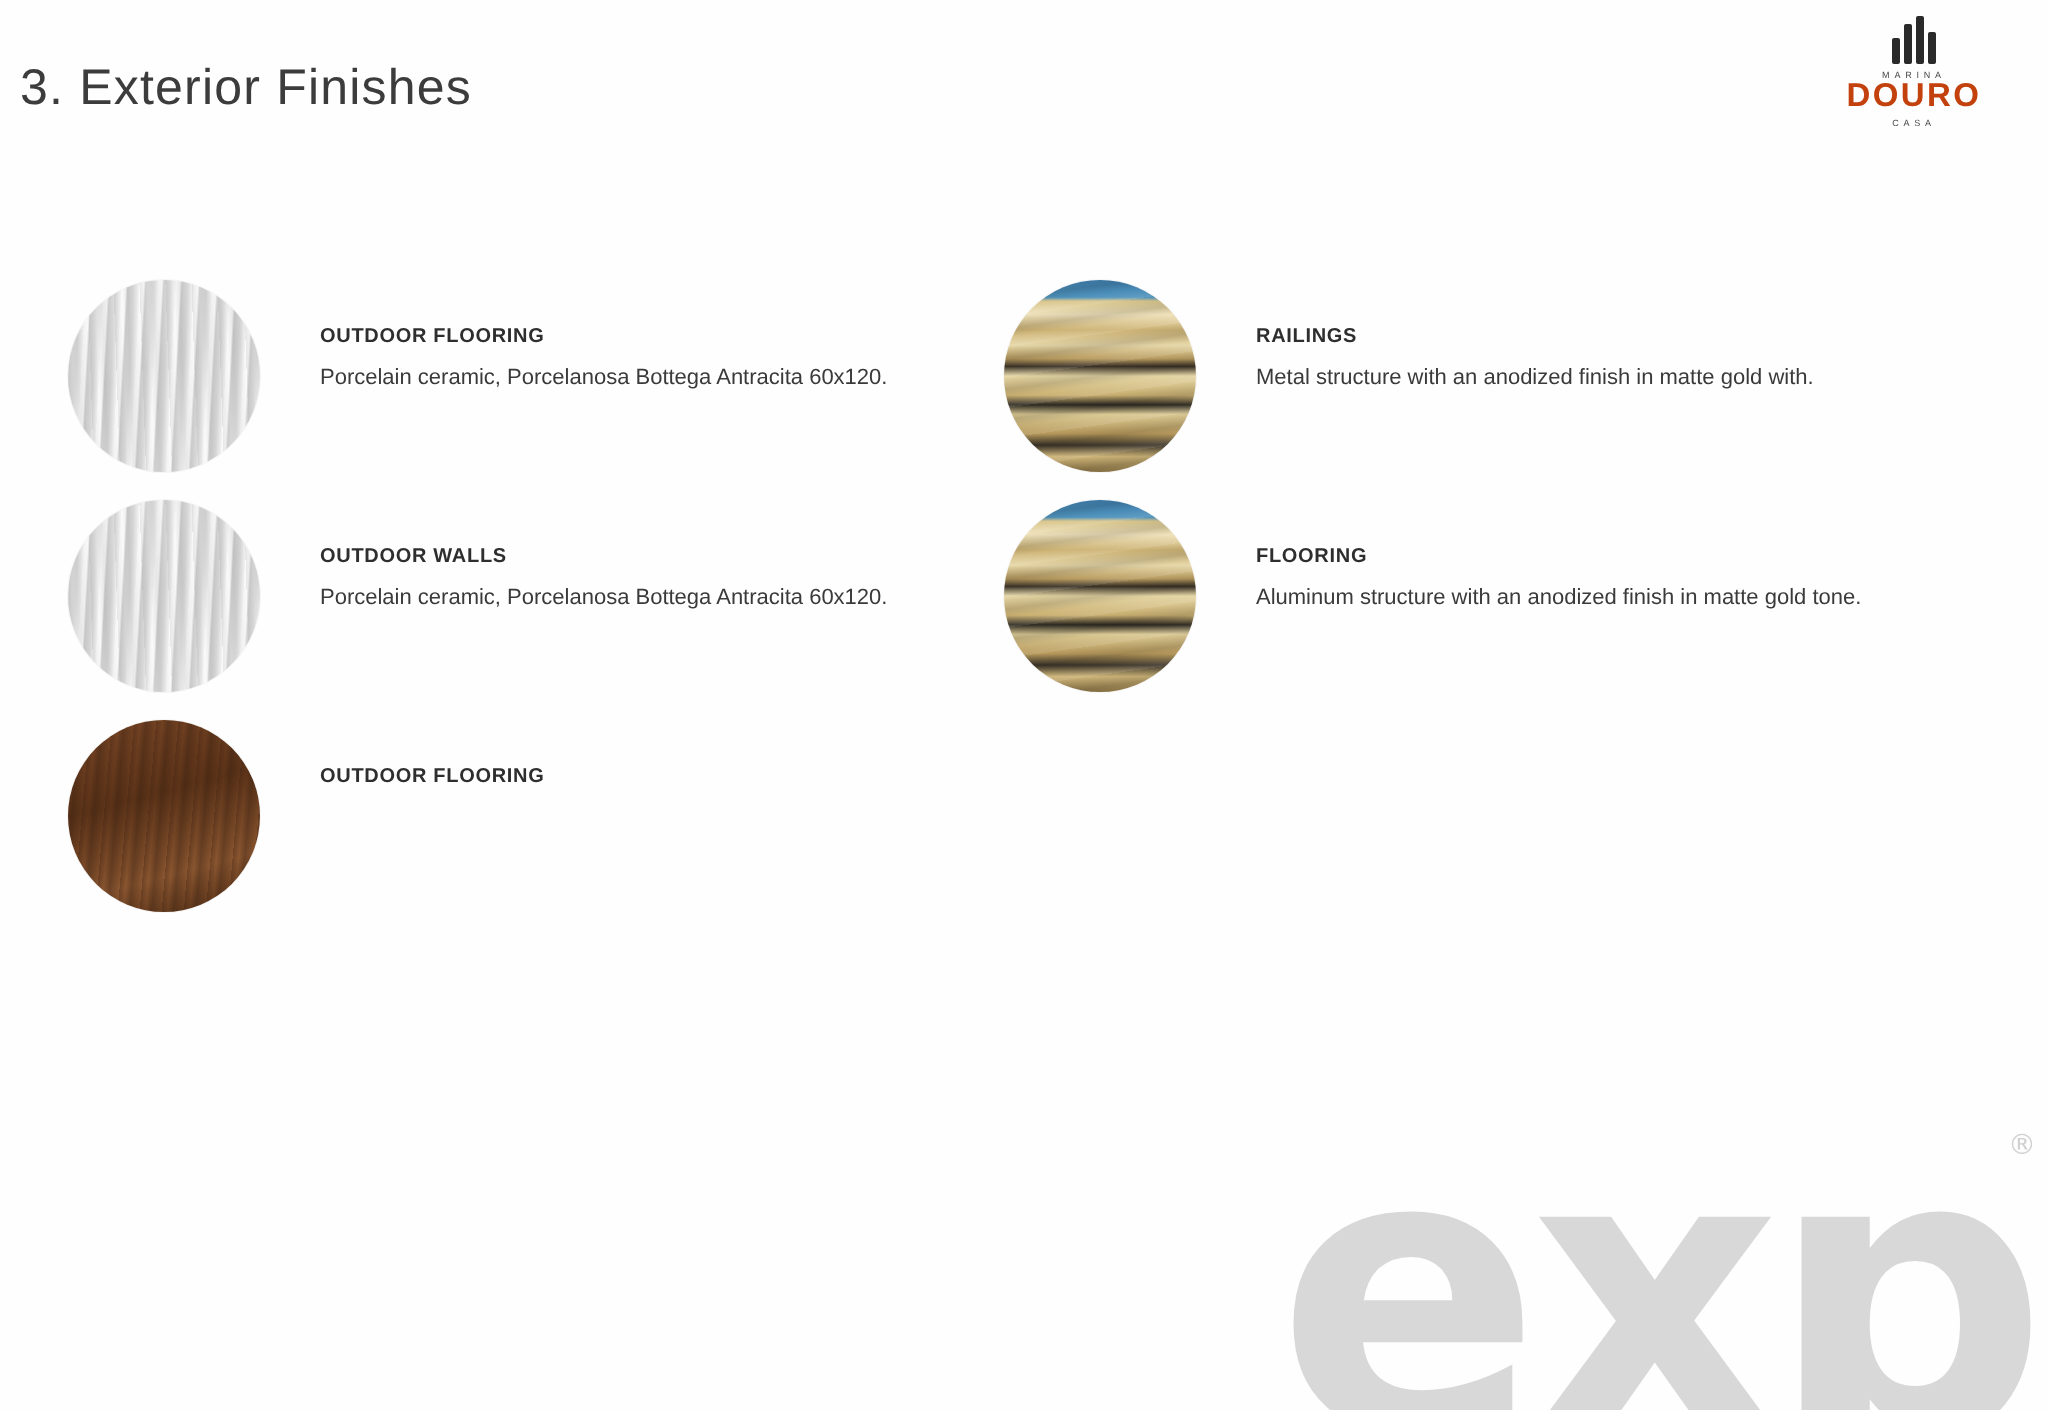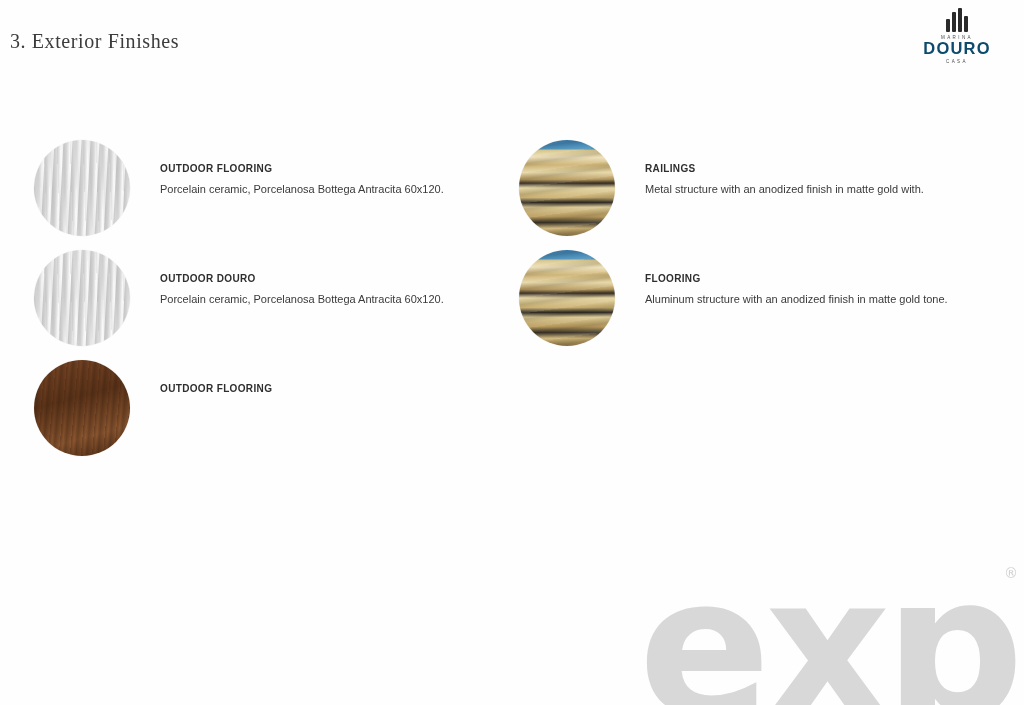--- a/index.html
+++ b/index.html
@@ -20,22 +20,22 @@
     width: 1024px;
     height: 705px;
     background: #fefefe;
   }
 
   
   .page-title {
     position: absolute;
     left: 10px;
     top: 30px;
-    font-family: Liberation Serif, serif;
-    font-size: 20px;
+    font-family: Liberation Sans, sans-serif;
+    font-size: 25px;
     font-weight: 400;
     letter-spacing: 0.6px;
     color: #3c3c3c;
     text-align: right;
   }
 
   
   .logo {
     position: absolute;
     right: 28px;
@@ -66,42 +66,42 @@
     font-size: 4.5px;
     letter-spacing: 2.4px;
     color: #4a4a4a;
     margin-top: 3px;
   }
   .logo-name {
     font-size: 16.5px;
     font-weight: 700;
     letter-spacing: 1.2px;
     line-height: 1.05;
-    color: #0c4a6e;
+    color: #c2410c;
   }
   .logo-sub {
     font-size: 4.5px;
     letter-spacing: 2.4px;
     color: #4a4a4a;
     margin-top: 2px;
   }
 
   
   .items {
     position: absolute;
     left: 0;
     top: 140px;
     width: 1024px;
   }
   .column {
     position: absolute;
     top: 0;
   }
   .col-left  { left: 34px;  width: 460px; }
-  .col-right { left: 519px; width: 480px; }
+  .col-right { left: 502px; width: 480px; }
 
   .item {
     position: relative;
     display: flex;
     align-items: flex-start;
     margin-bottom: 14px;
   }
   .swatch {
     width: 96px;
     height: 96px;
@@ -227,21 +227,21 @@
         <div class="swatch sw-stone"></div>
         <div class="item-text">
           <div class="item-title">OUTDOOR FLOORING</div>
           <div class="item-desc">Porcelain ceramic, Porcelanosa Bottega Antracita 60x120.</div>
         </div>
       </div>
 
       <div class="item">
         <div class="swatch sw-stone"></div>
         <div class="item-text">
-          <div class="item-title">OUTDOOR DOURO</div>
+          <div class="item-title">OUTDOOR WALLS</div>
           <div class="item-desc">Porcelain ceramic, Porcelanosa Bottega Antracita 60x120.</div>
         </div>
       </div>
 
       <div class="item">
         <div class="swatch sw-wood"></div>
         <div class="item-text">
           <div class="item-title">OUTDOOR FLOORING</div>
         </div>
       </div>

